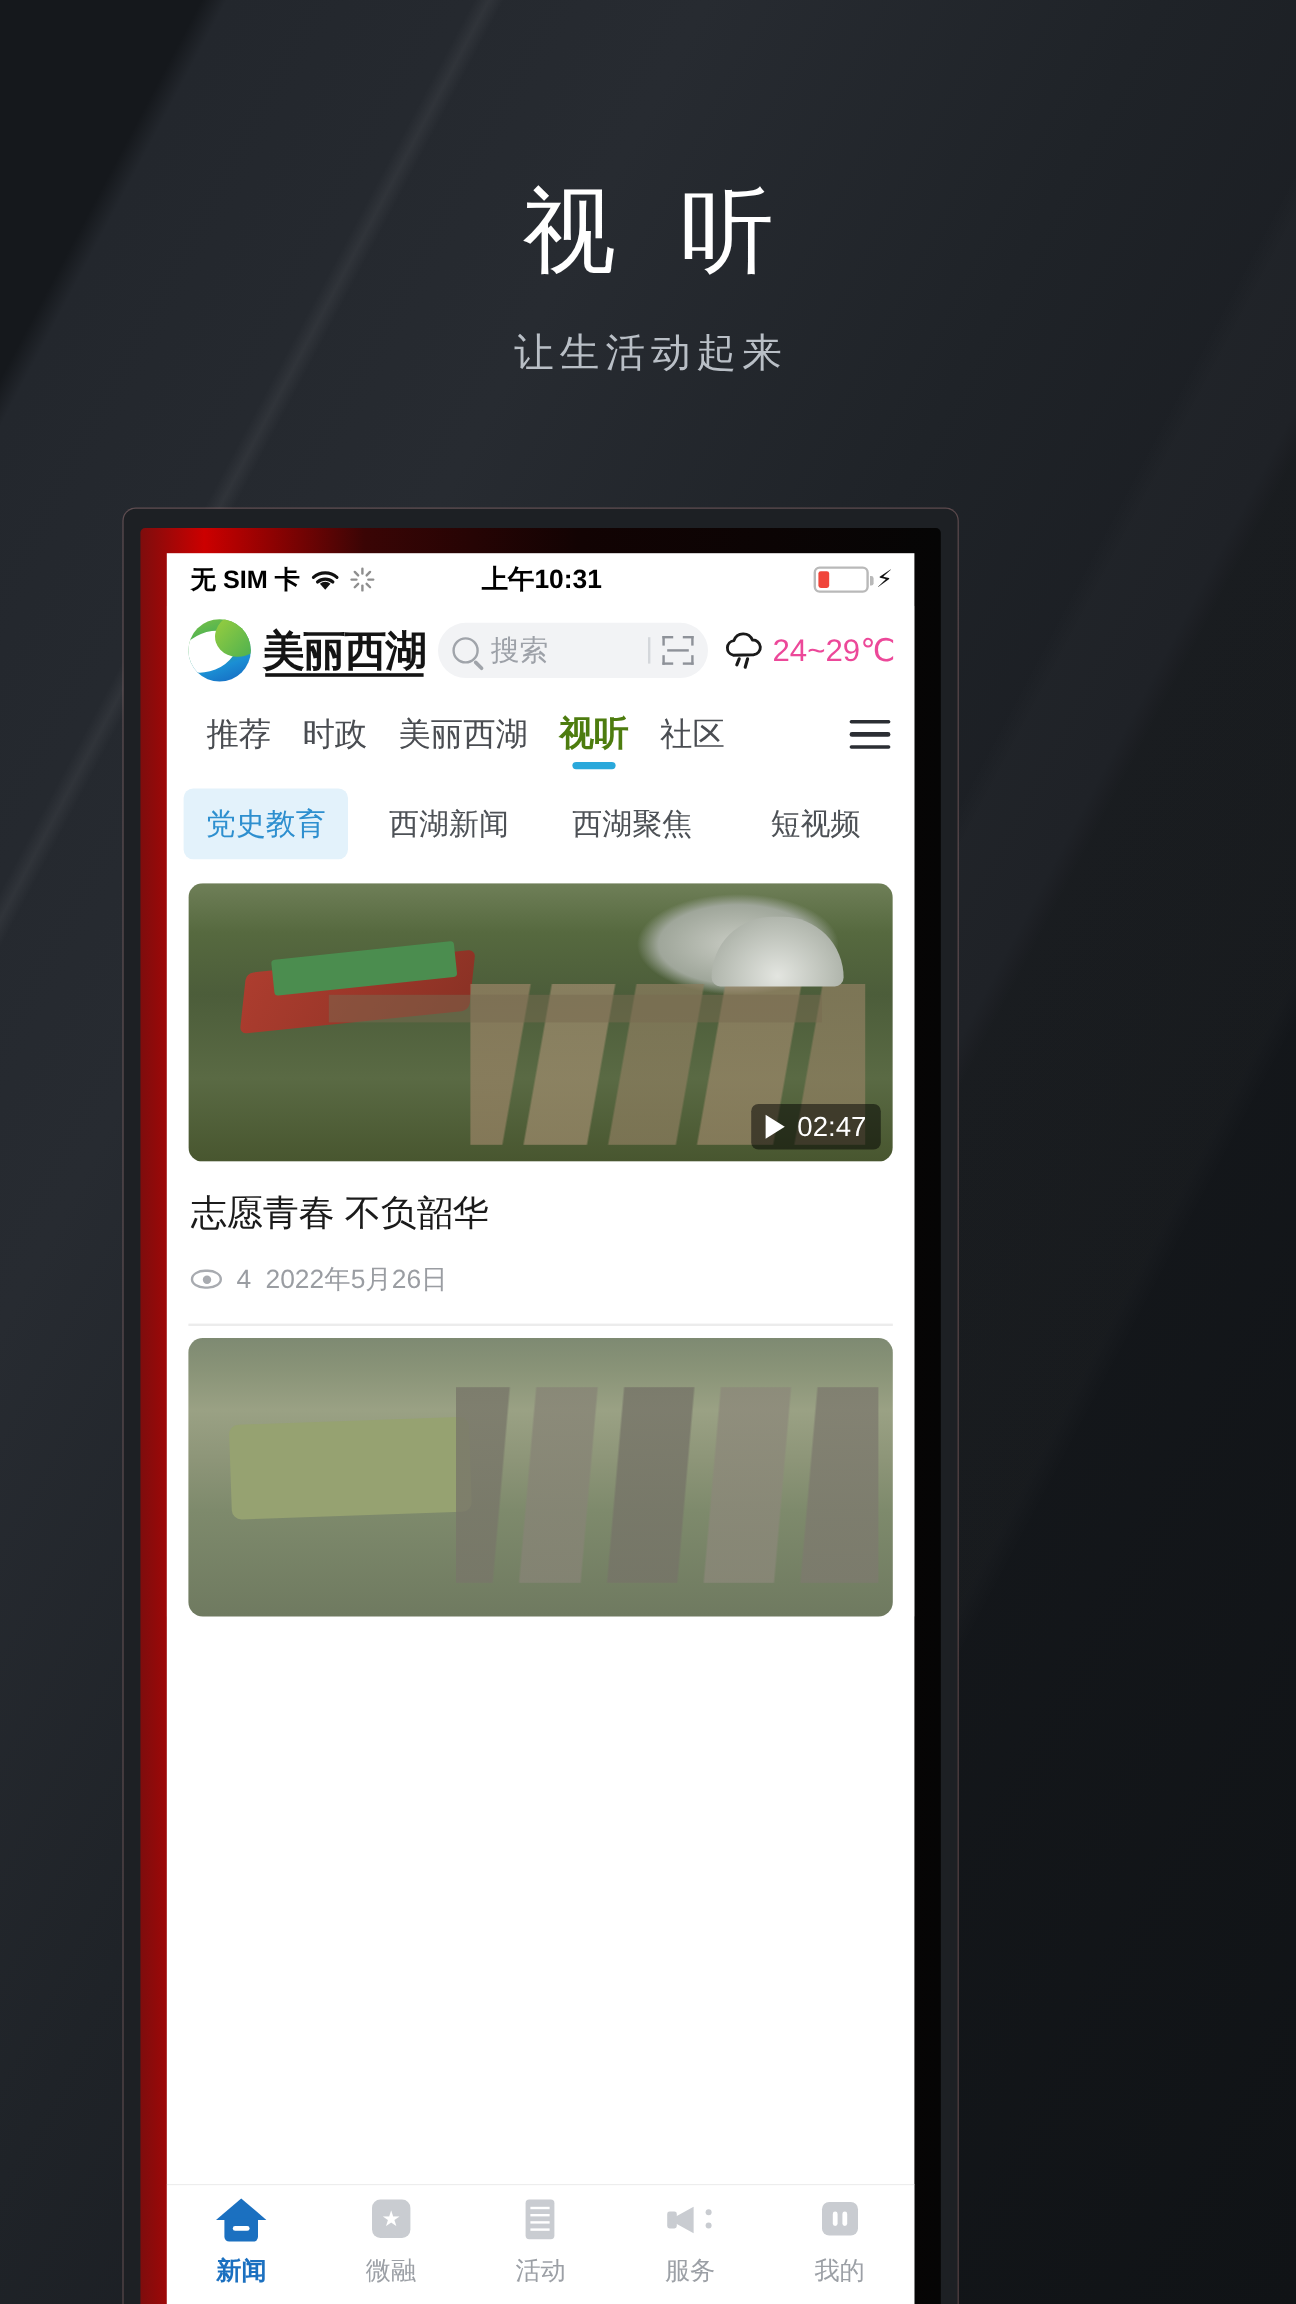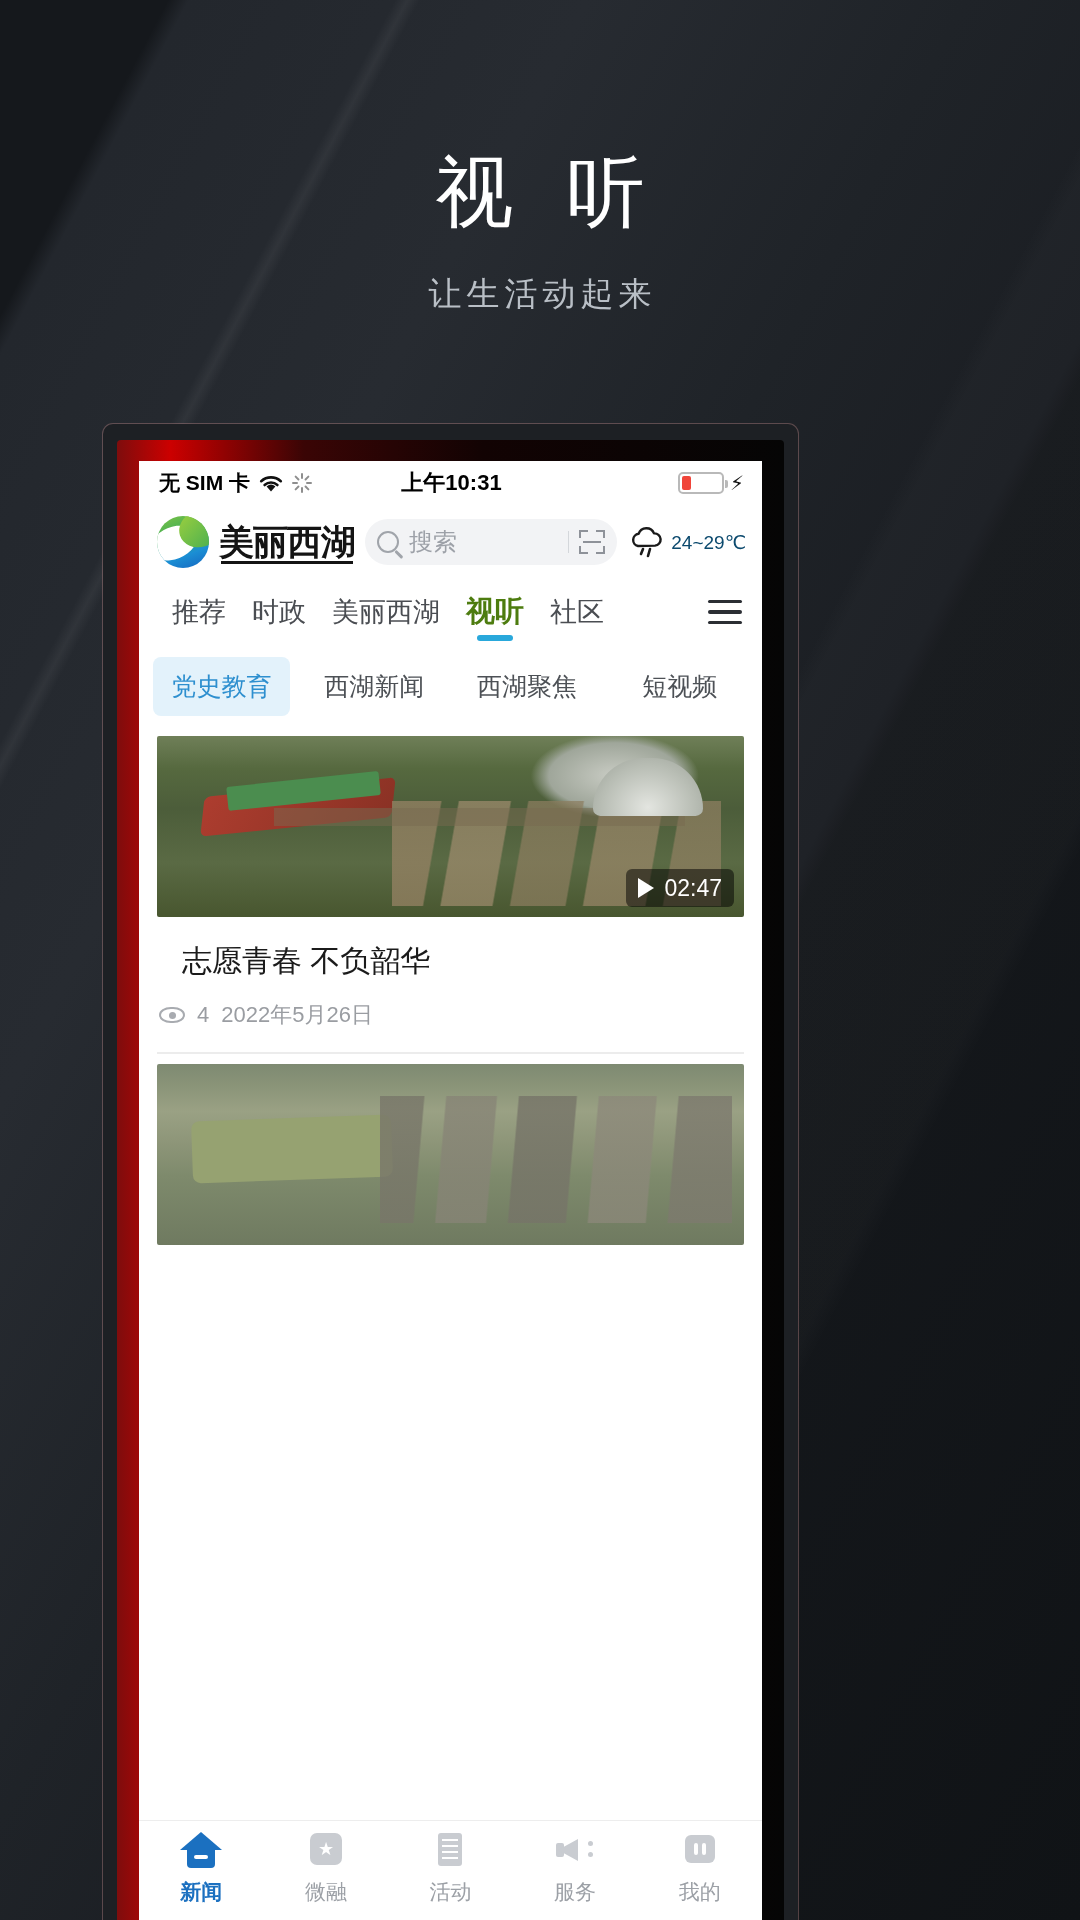--- a/index.html
+++ b/index.html
@@ -123,21 +123,21 @@
   .vdiv { width:1.5px; height:22px; background:#d4d7db; }
   .scan { width:26px; height:24px; position:relative; flex:none; }
   .scan i { position:absolute; width:9px; height:8px; border:2.4px solid #8e9299; }
   .scan i:nth-child(1){left:0;top:0;border-right:none;border-bottom:none;}
   .scan i:nth-child(2){right:0;top:0;border-left:none;border-bottom:none;}
   .scan i:nth-child(3){left:0;bottom:0;border-right:none;border-top:none;}
   .scan i:nth-child(4){right:0;bottom:0;border-left:none;border-top:none;}
   .scan b { position:absolute; left:4px; right:4px; top:50%; height:2.4px; background:#8e9299; margin-top:-1px; }
   .weather { display:flex; align-items:center; gap:6px; flex:none; }
   .cloud-rain { width:38px; height:34px; position:relative; }
-  .weather-text { font-size:19px; color:#0c4a6e; white-space:nowrap; }
+  .weather-text { font-size:26px; color:#ec4899; white-space:nowrap; }
 
   
   .nav-tabs {
     display:flex; align-items:center; padding:0 20px; height:66px; gap:0; background:#fff;
   }
   .nav-tab {
     font-size:27px; color:#4a4d52; padding:0 13px; position:relative; white-space:nowrap;
     display:flex; align-items:center; height:100%;
   }
   .nav-tab.active { color:#4d7c0f; font-weight:bold; font-size:29px; }
@@ -151,21 +151,21 @@
 
   
   .sub-tabs { display:flex; align-items:center; padding:12px 14px 10px; gap:16px; background:#fff; }
   .sub-tab { flex:1; text-align:center; font-size:25px; color:#4d5156; padding:13px 0; border-radius:8px; }
   .sub-tab.active { background:#e3f2fb; color:#2d8fcf; }
 
   
   .video-list { background:#fff; padding:0 18px; }
   .video-card { padding-top:10px; }
   .thumb {
-    width:100%; height:181px; border-radius:2px; position:relative; overflow:hidden;
+    width:100%; height:232px; border-radius:12px; position:relative; overflow:hidden;
     background:#4a5a3a;
   }
   .thumb-a {
     background:
       radial-gradient(ellipse 120px 60px at 78% 22%, #c9ccc4 0%, #9fa69a 55%, rgba(0,0,0,0) 70%),
       linear-gradient(180deg,#6f7f58 0%, #56693f 18%, #4c5d3a 40%, #5a6a44 70%, #48562f 100%);
   }
   .thumb-a::before {
     content:""; position:absolute; left:8%; top:28%; width:32%; height:22%;
     background:linear-gradient(120deg,#b23b2e,#8d2f23); transform:skewX(-12deg) rotate(-6deg);
@@ -212,21 +212,21 @@
   }
   .duration {
     position:absolute; right:10px; bottom:10px; height:38px;
     background:rgba(0,0,0,.5); border-radius:6px; color:#fff; font-size:23px;
     display:flex; align-items:center; gap:10px; padding:0 12px;
   }
   .play-tri {
     width:0; height:0; border-left:16px solid #fff;
     border-top:10px solid transparent; border-bottom:10px solid transparent;
   }
-  .video-title { font-size:30px; color:#1b1b1b; padding:24px 2px 0; line-height:1.3;margin-left:23px; }
+  .video-title { font-size:30px; color:#1b1b1b; padding:24px 2px 0; line-height:1.3; }
   .video-meta { display:flex; align-items:center; gap:12px; padding:20px 2px 22px; color:#9a9da2; font-size:22px; }
   .eye { width:26px; height:16px; position:relative; flex:none; }
   .eye-o { position:absolute; inset:0; border:2.2px solid #a8abb0; border-radius:50% / 55%; }
   .eye-p { position:absolute; left:50%; top:50%; width:7px; height:7px; margin:-3.5px 0 0 -3.5px;
     background:#a8abb0; border-radius:50%; }
   .divider { height:1.5px; background:#ececec; }
 
   
   .bottom-nav {
     position:absolute; left:0; right:0; bottom:0; height:104px; background:#fff;

